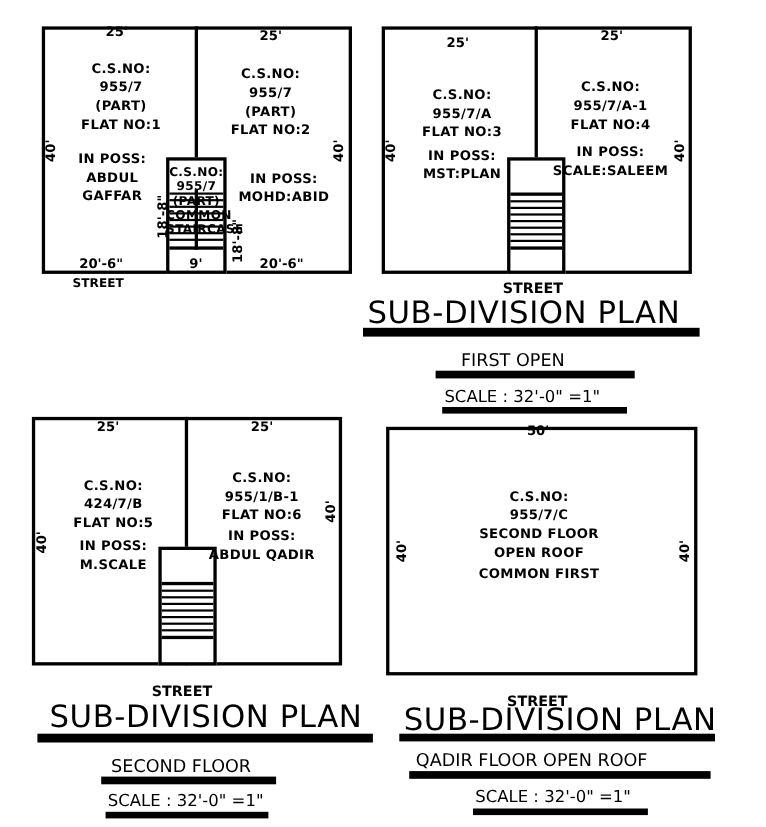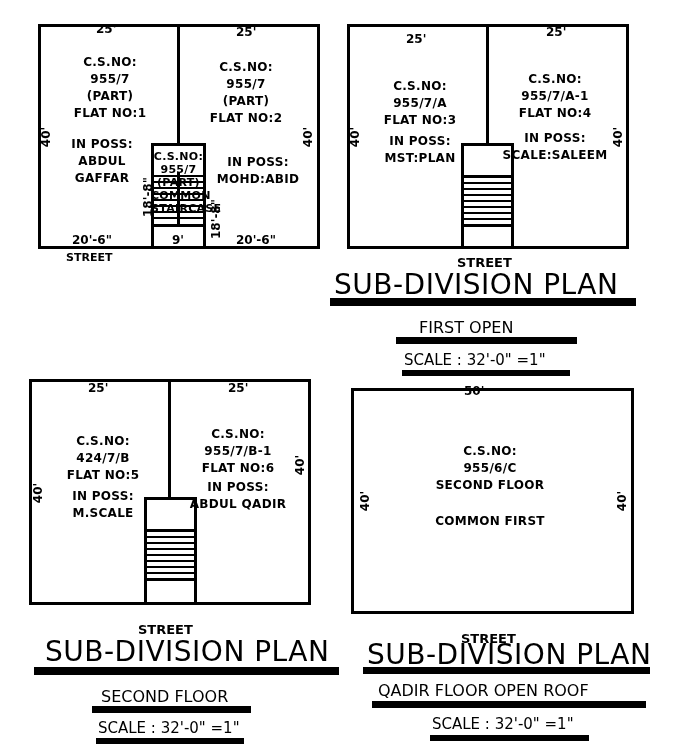--- a/index.html
+++ b/index.html
@@ -144,21 +144,21 @@
     <div>424/7/B</div>
     <div>FLAT NO:5</div>
   </div>
   <div class="lbl" style="left:53px;top:488px;width:100px;">
     <div>IN POSS:</div>
     <div>M.SCALE</div>
   </div>
 
   <div class="lbl" style="left:188px;top:426px;width:100px;">
     <div>C.S.NO:</div>
-    <div>955/7/B-1</div>
+    <div>955/1/B-1</div>
     <div>FLAT NO:6</div>
   </div>
 
   <div class="stair" style="left:144px;top:497px;width:53px;height:108px;">
     <div class="tread" style="top:29px;height:3px;"></div>
     <div class="tread" style="top:36px;"></div>
     <div class="tread" style="top:42px;"></div>
     <div class="tread" style="top:48px;"></div>
     <div class="tread" style="top:54px;"></div>
     <div class="tread" style="top:60px;"></div>
@@ -175,28 +175,29 @@
   <div class="title" style="left:45px;top:637px;">SUB-DIVISION PLAN</div>
   <div class="bar" style="left:34px;top:667px;width:305px;height:8px;"></div>
   <div class="sub" style="left:101px;top:688px;">SECOND FLOOR</div>
   <div class="bar" style="left:92px;top:706px;width:159px;height:7px;"></div>
   <div class="scale" style="left:98px;top:719px;">SCALE : 32'-0" =1"</div>
   <div class="bar" style="left:96px;top:738px;width:148px;height:6px;"></div>
 </div>
 
 <div>
   <div class="box" style="left:351px;top:388px;width:283px;height:226px;"></div>
-  <div class="dim" style="left:464px;top:384px;">50'</div>
+  <div class="dim" style="left:479px;top:384px;">50'</div>
   <div class="dim rot" style="left:355px;top:494px;">40'</div>
   <div class="dim rot" style="left:612px;top:494px;">40'</div>
 
   <div class="lbl" style="left:420px;top:443px;width:140px;">
     <div>C.S.NO:</div>
-    <div>955/6/C</div>
+    <div>955/7/C</div>
     <div>SECOND FLOOR</div>
+    <div>OPEN ROOF</div>
   </div>
   <div class="lbl" style="left:420px;top:513px;width:140px;">COMMON FIRST</div>
 
   <div class="street" style="left:461px;top:631px;font-size:13px;">STREET</div>
   <div class="title" style="left:367px;top:640px;">SUB-DIVISION PLAN</div>
   <div class="bar" style="left:363px;top:667px;width:287px;height:7px;"></div>
   <div class="sub" style="left:378px;top:682px;">QADIR FLOOR OPEN ROOF</div>
   <div class="bar" style="left:372px;top:701px;width:274px;height:7px;"></div>
   <div class="scale" style="left:432px;top:715px;">SCALE : 32'-0" =1"</div>
   <div class="bar" style="left:430px;top:735px;width:159px;height:6px;"></div>

